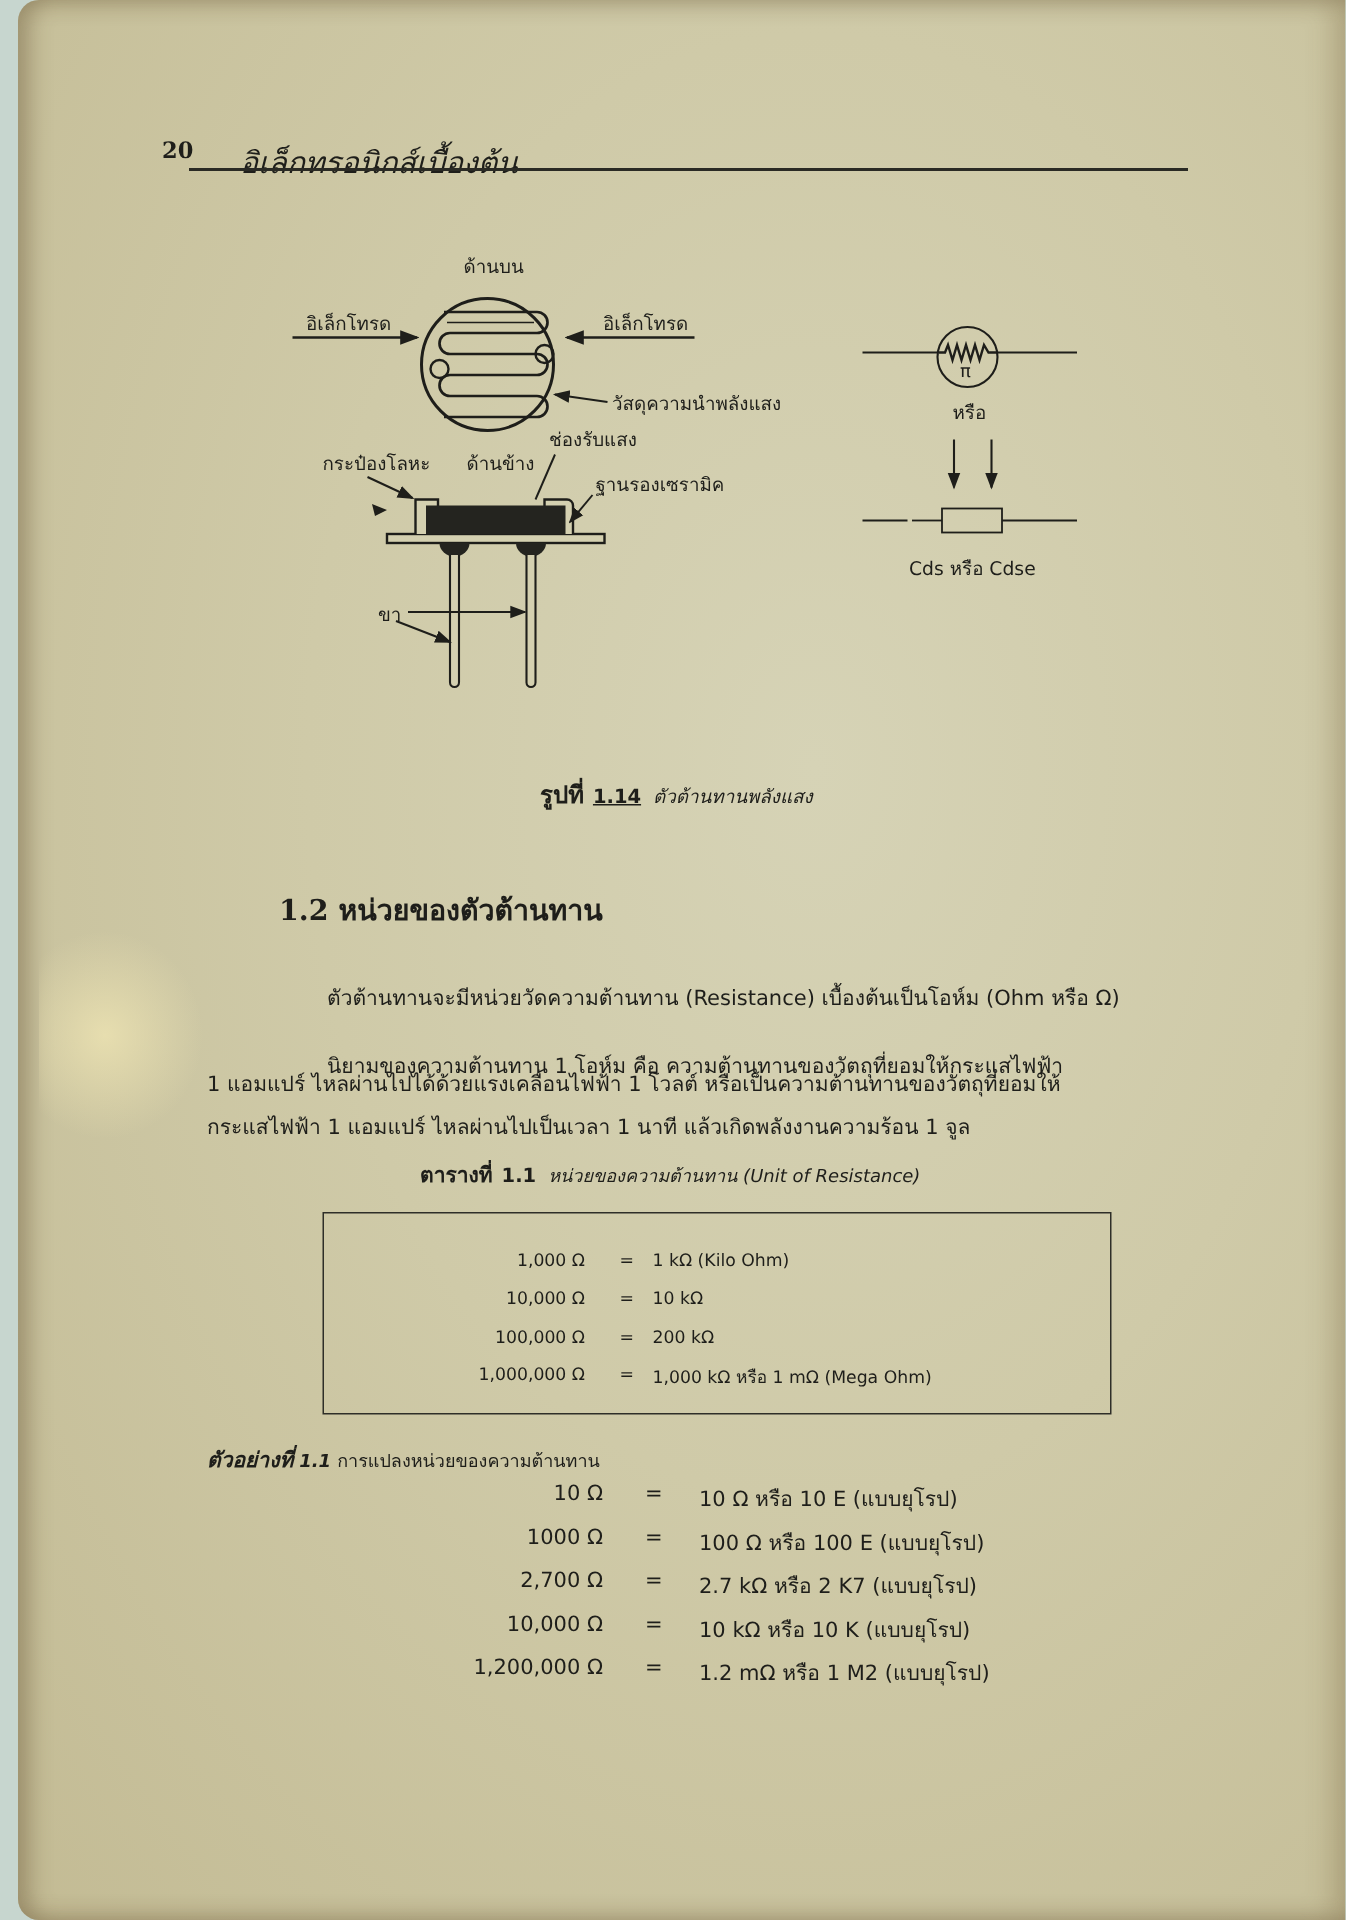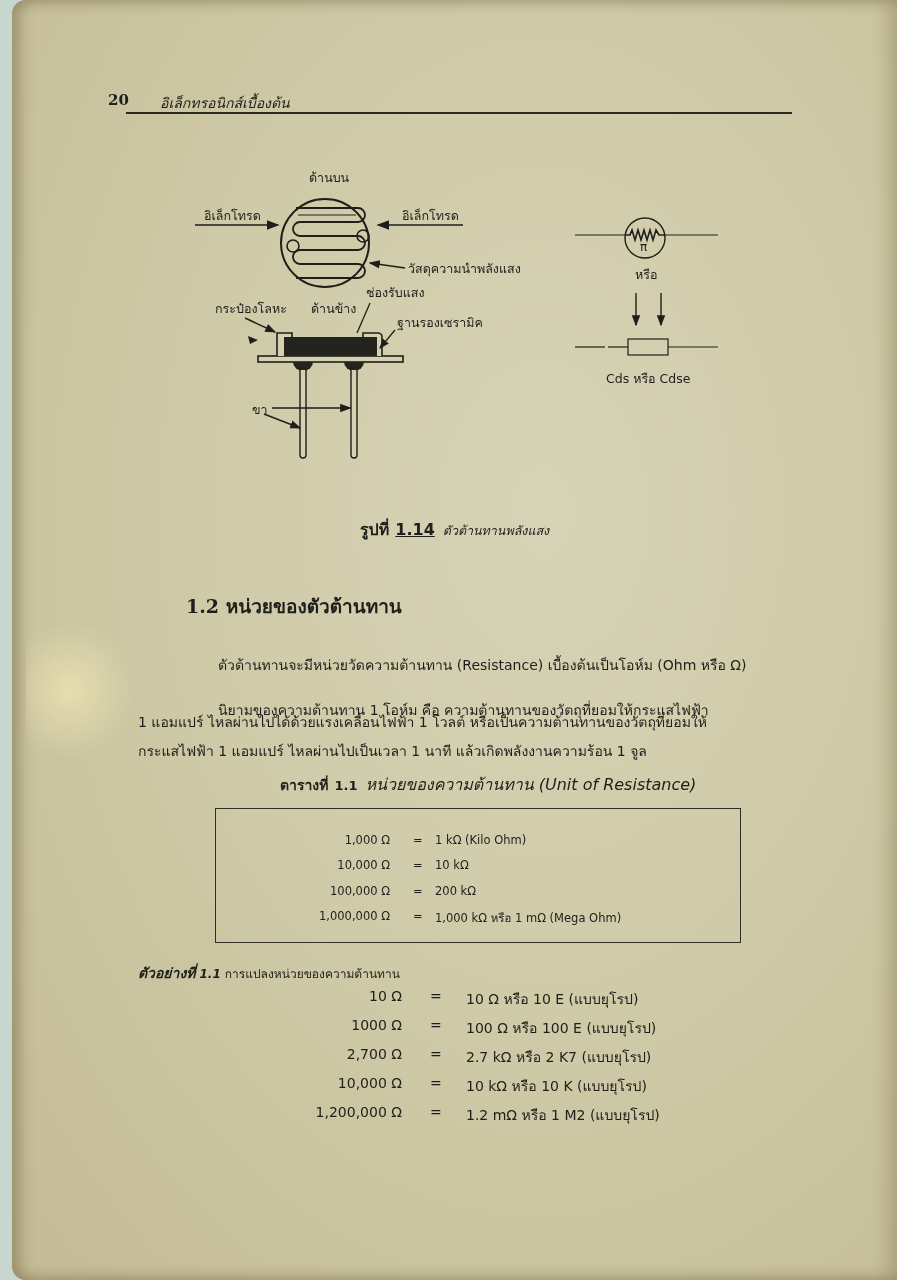--- a/index.html
+++ b/index.html
@@ -14,36 +14,36 @@
     background: radial-gradient(ellipse at 60% 40%, #d6d3b6 0%, #cfcaa8 45%, #c3bb94 100%);
     border-top-left-radius: 14px; border-bottom-left-radius: 14px;
     box-shadow: inset 8px 0 14px rgba(90,70,40,0.35), inset -10px 0 16px rgba(110,90,50,0.25);
   }
   .glare {
     position: absolute; left: 14px; top: 620px; width: 110px; height: 140px;
     background: radial-gradient(ellipse at 40% 50%, rgba(240,230,180,0.75), rgba(240,230,180,0) 70%);
   }
   .abs { position: absolute; }
   .header-num { left: 108px; top: 91px; font-family: "DejaVu Serif", serif; font-weight: bold; font-size: 15px; }
-  .header-title { left: 160px; top: 92px; font-family: "DejaVu Serif", serif; font-style: italic; font-size: 14px; }
+  .header-title { left: 160px; top: 92px; font-family: "DejaVu Serif", serif; font-style: italic; font-size: 20px; }
   .header-rule { left: 126px; top: 112px; width: 666px; height: 1.5px; background: #2a2a24; }
 
   .diag-label { position: absolute; font-size: 12.5px; white-space: nowrap; }
   .caption { position: absolute; left: 360px; top: 517px; font-size: 14px; }
   .caption b { font-size: 16px; }
-  .caption .num { font-weight: bold; font-size: 16px; margin: 0 8px 0 6px; text-decoration: underline; }
+  .caption .num { font-weight: bold; font-size: 13px; margin: 0 8px 0 6px; text-decoration: underline; }
   .caption i { font-size: 12.5px; }
 
   .section-heading { position: absolute; left: 138px; top: 591px; font-weight: bold; font-size: 19px; font-family: "DejaVu Serif", serif; margin-left: 48px; }
   .para { position: absolute; font-size: 14px; white-space: nowrap; margin-top: 27px; }
 
   .table-caption { position: absolute; left: 280px; top: 772px; font-size: 13px; }
   .table-caption b { font-size: 14px; }
   .table-caption .num { font-weight: bold; margin: 0 8px 0 6px; }
-  .table-caption i { font-size: 16px; }
+  .table-caption i { font-size: 12px; }
 
   .unit-box { position: absolute; left: 215px; top: 808px; width: 504px; height: 133px; border: 1.5px solid #2e2e28; padding-left: 20px; }
   .unit-row { position: absolute; left: 0; width: 504px; height: 22px; font-size: 11.5px; }
   .unit-row .lhs { position: absolute; right: 330px; text-align: right; white-space: nowrap; }
   .unit-row .eq { position: absolute; left: 197px; }
   .unit-row .rhs { position: absolute; left: 219px; white-space: nowrap; }
 
   .example-title { position: absolute; left: 138px; top: 962px; font-size: 12px; }
   .example-title b { font-style: italic; font-size: 14px; }
   .example-title .num { font-style: italic; font-weight: bold; margin: 0 4px 0 4px; }

